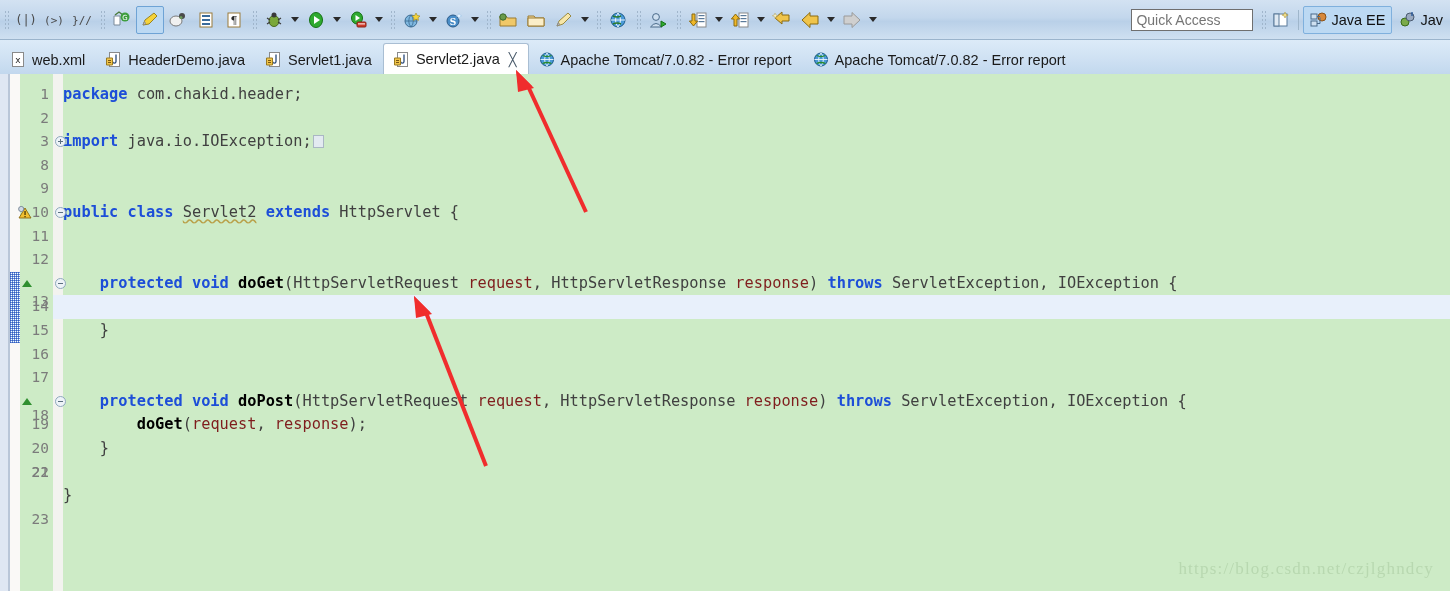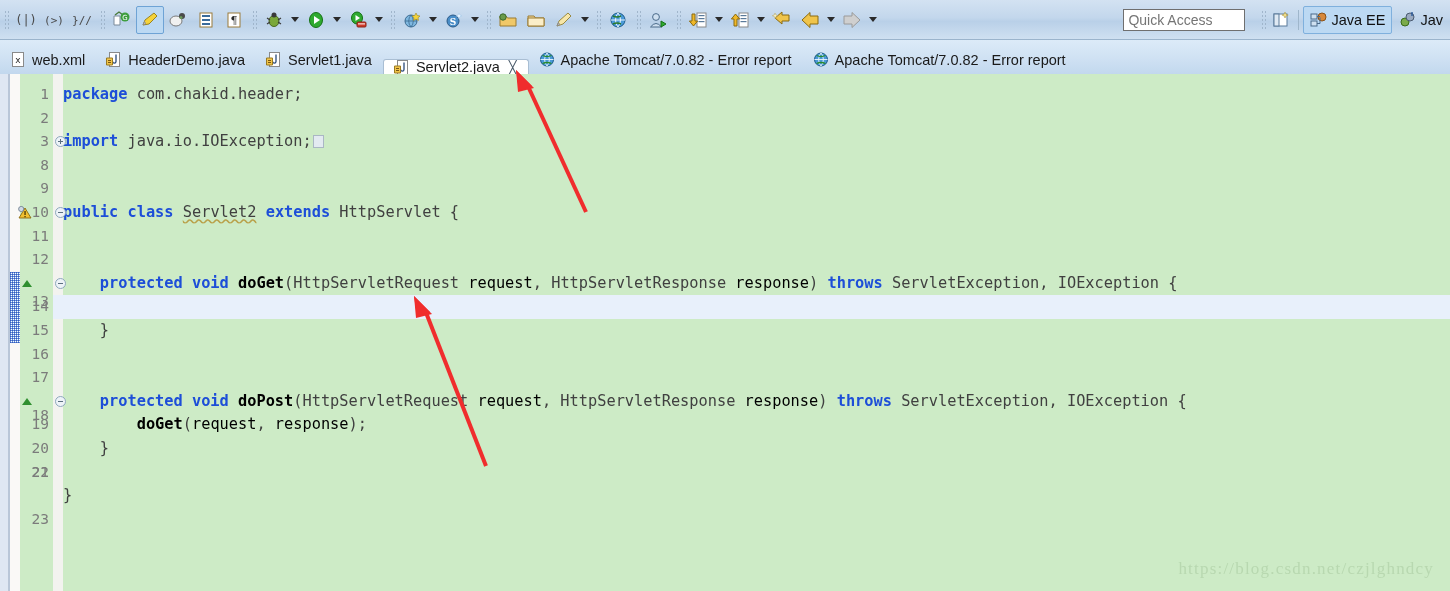--- a/index.html
+++ b/index.html
@@ -31,21 +31,21 @@
   .tb-arrow{
     width:14px;height:26px;flex:none;display:flex;align-items:center;justify-content:center;
   }
   .tb-arrow i{
     display:block;width:0;height:0;
     border-left:4px solid transparent;border-right:4px solid transparent;
     border-top:5px solid #2a2a2a;
   }
   .tb-spacer{flex:1 1 auto;}
 
-  .qa-wrap{flex:none;margin-right:12px;}
+  .qa-wrap{flex:none;margin-right:4px;}
   .qa{
     width:122px;height:22px;background:#fff;border:1px solid #6f6f6f;
     font-size:14px;color:#3a3a3a;padding:1px 4px;box-sizing:border-box;
     font-family:"Liberation Sans",sans-serif;line-height:19px;
   }
   .persp-sep{width:7px;height:22px;flex:none;margin:0 3px;
     background-image:radial-gradient(#9ab0c6 40%,transparent 41%);
     background-size:3px 4px;background-position:1px 1px;opacity:.85;}
   .persp-btn{
     height:26px;flex:none;display:flex;align-items:center;gap:4px;
@@ -63,21 +63,21 @@
     box-sizing:border-box;
   }
   .tab{
     height:29px;display:flex;align-items:center;gap:6px;
     padding:0 11px 0 10px;font-size:14.5px;color:#1a1a1a;
     position:relative;box-sizing:border-box;white-space:nowrap;
   }
   .tab.active{
     background:#ffffff;
     border:1px solid #a9bed3;border-bottom:none;
-    border-radius:3px 3px 0 0;height:15px;
+    border-radius:3px 3px 0 0;height:31px;
   }
   .tab .tlabel{font-family:"Liberation Sans",sans-serif;}
   .tabclose{
     font-size:13px;color:#4a5b6b;margin-left:3px;line-height:1;
   }
 
   
   .editor{
     position:absolute;left:0;top:74px;width:1450px;height:517px;
     background:#cdebc6;overflow:hidden;
@@ -94,21 +94,21 @@
   }
   .codeline{
     position:absolute;left:0;top:0;height:23.6px;line-height:23.6px;white-space:pre;
     font-family:"DejaVu Sans Mono",monospace;font-size:15.3px;color:#000;
     padding-left:0px;
   }
   .hl-line{position:absolute;left:0;right:0;height:23.6px;background:#e8f0fb;}
 
   .kw{color:#1d4ed8;font-weight:bold;}
   .str{color:#2a2ae0;}
-  .param{color:#000000;}
+  .param{color:#7f1d1d;}
   .plain{color:#404040;}
   .mname{color:#000;font-weight:bold;}
   .cls-underline{text-decoration:underline;text-decoration-style:wavy;text-decoration-color:#b9a14a;}
 
   
   .fold{
     position:absolute;left:55px;width:11px;height:11px;
     border:1px solid #8fa8bd;border-radius:50%;background:#eef3f8;
     box-sizing:border-box;
   }

